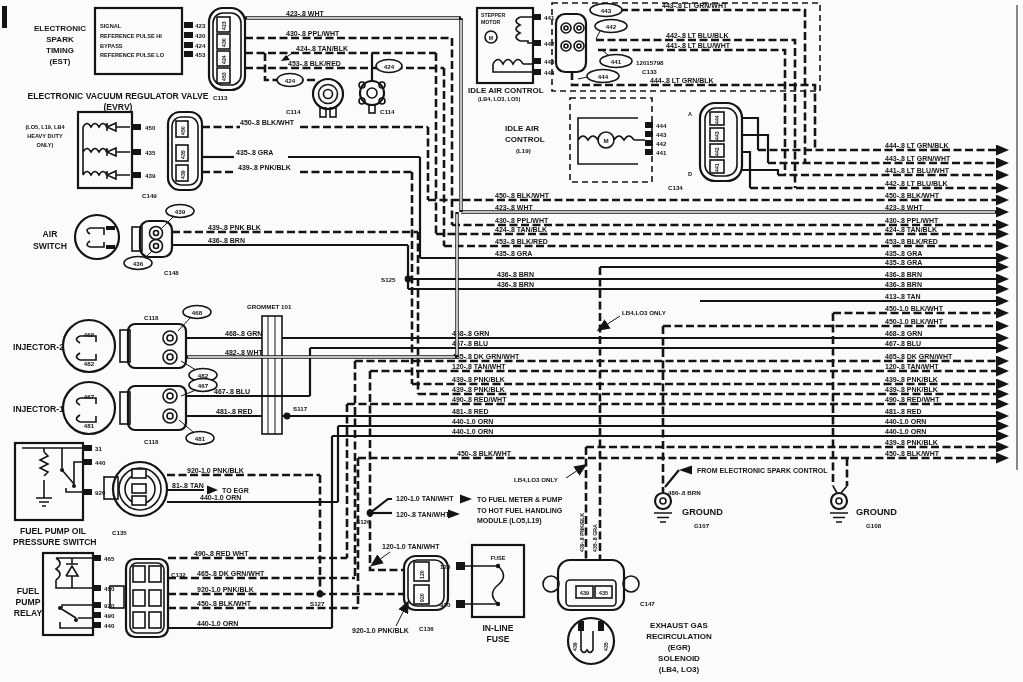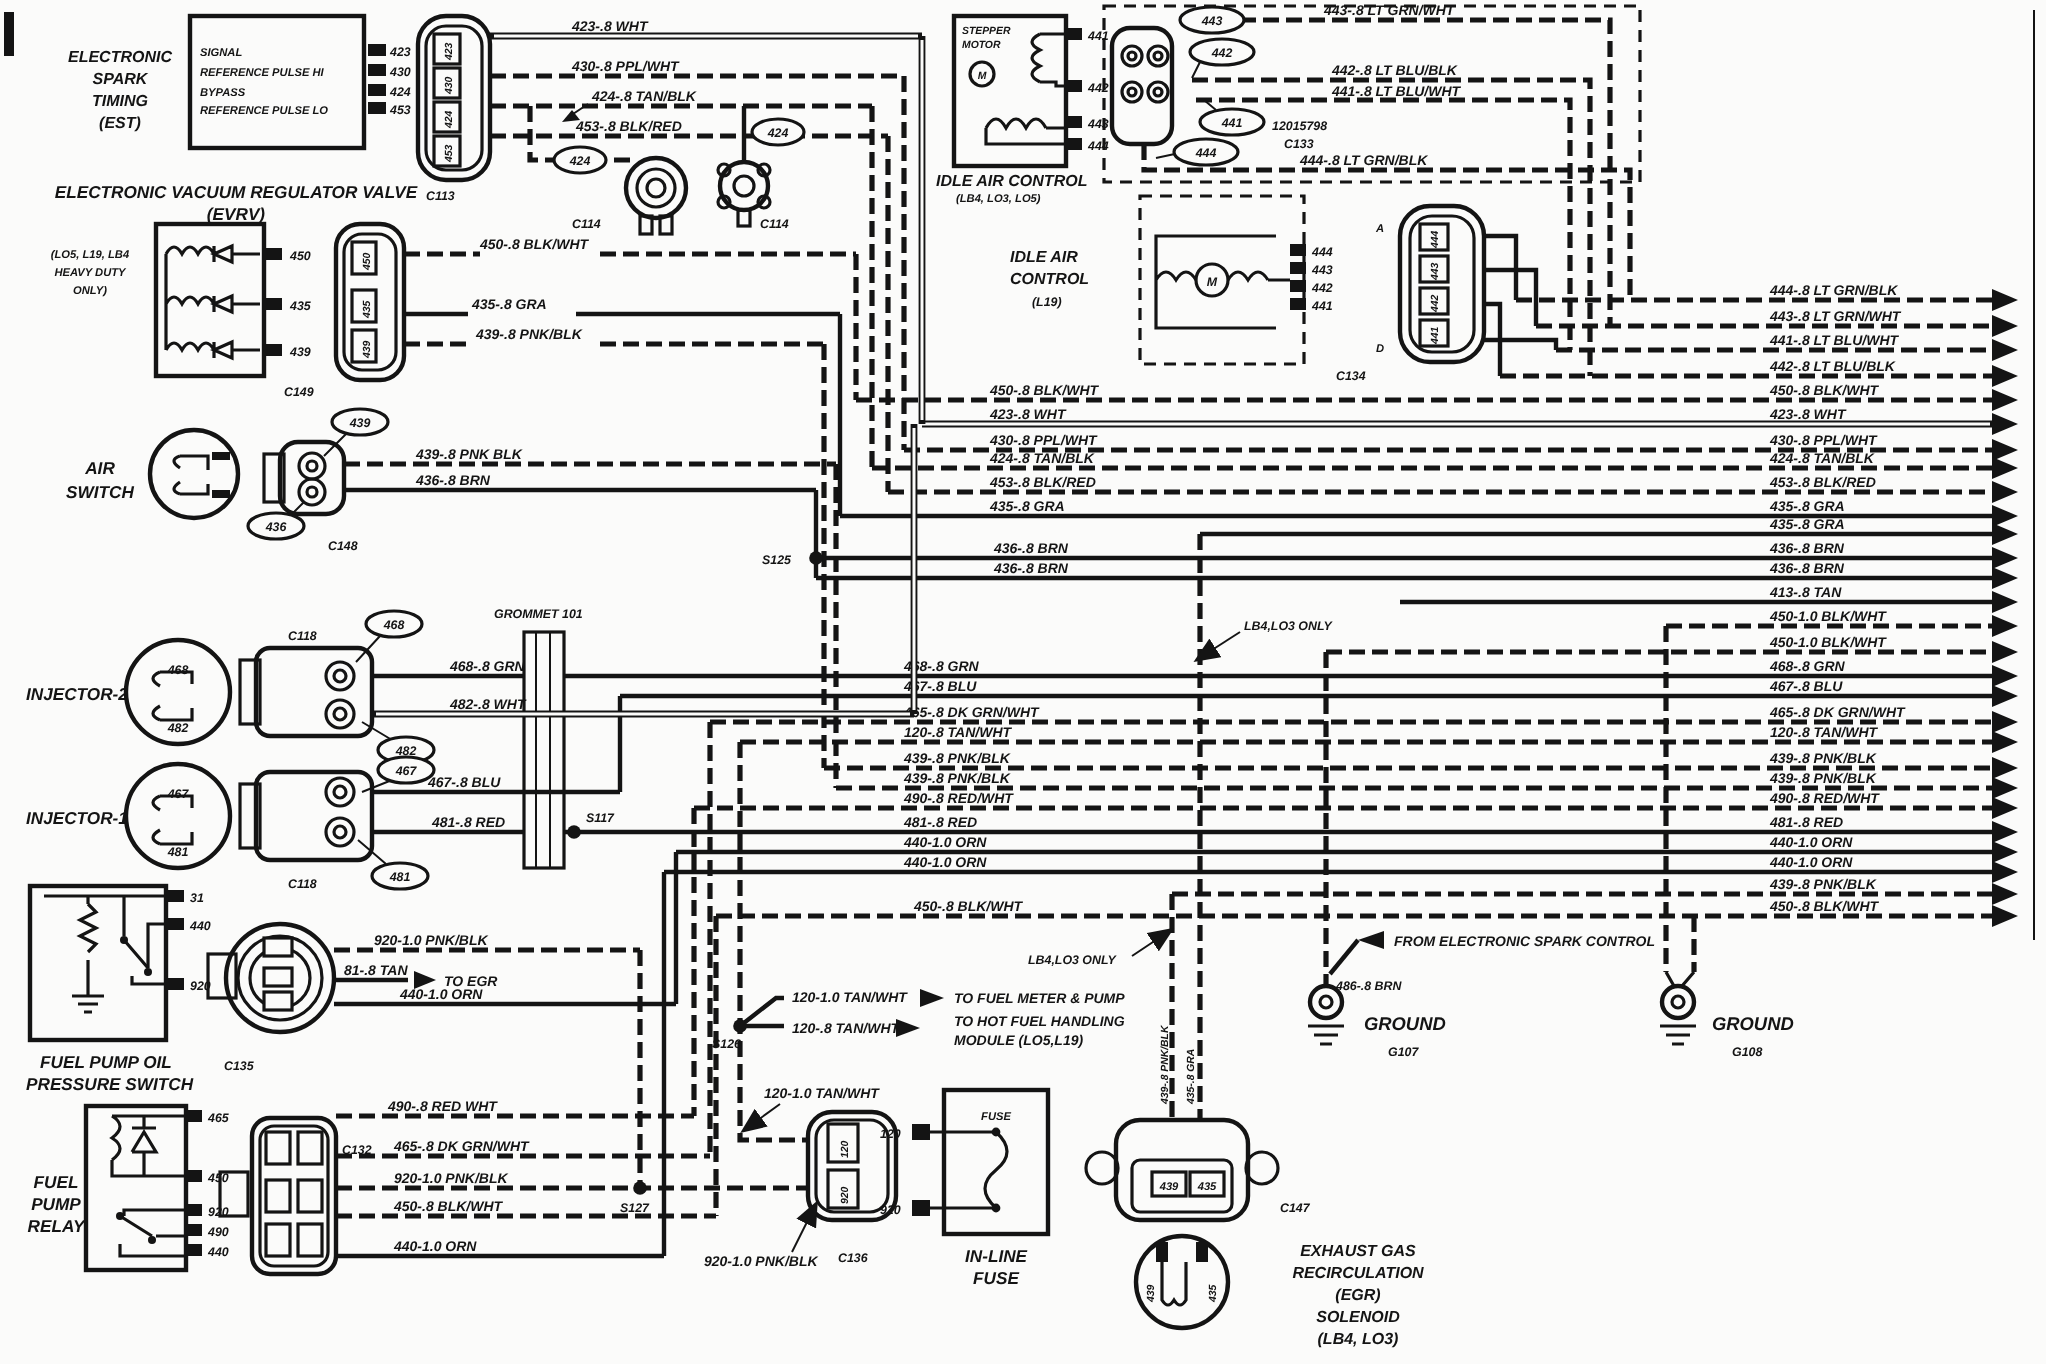--- a/index.html
+++ b/index.html
@@ -1,16 +1,16 @@
 <!DOCTYPE html>
 <html><head>
 <meta charset="utf-8">
 <style>
   html,body{margin:0;padding:0;background:#e8e8e6;}
-  .page{width:1023px;height:682px;background:#fbfbfa;position:relative;overflow:hidden;font-style:italic;}
+  .page{width:1023px;height:682px;background:#fbfbfa;position:relative;overflow:hidden;}
   svg{display:block;}
   text{font-family:"Liberation Sans",sans-serif;fill:#141414;}
   .wl{font-size:7px;font-weight:bold;}
   .t8{font-size:8px;font-weight:bold;}
   .tt{font-size:8.6px;font-weight:bold;}
   .t6{font-size:6.2px;font-weight:bold;}
   .t5{font-size:5.6px;font-weight:bold;}
   .tp{font-size:5.2px;font-weight:bold;}
   .t9{font-size:9.2px;font-weight:bold;}
   .am{text-anchor:middle;}

